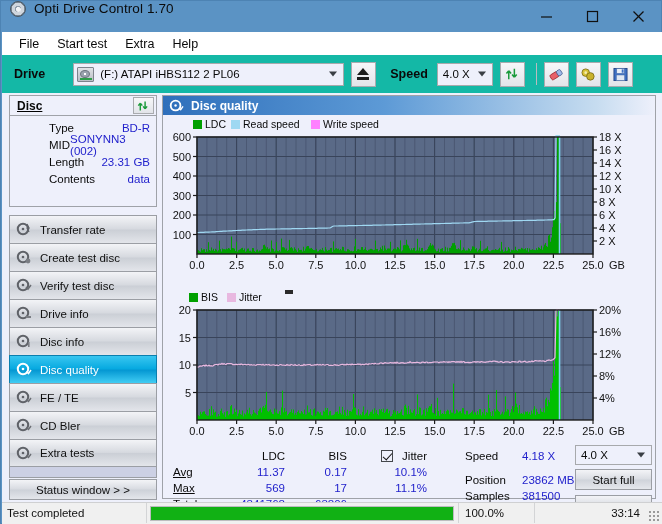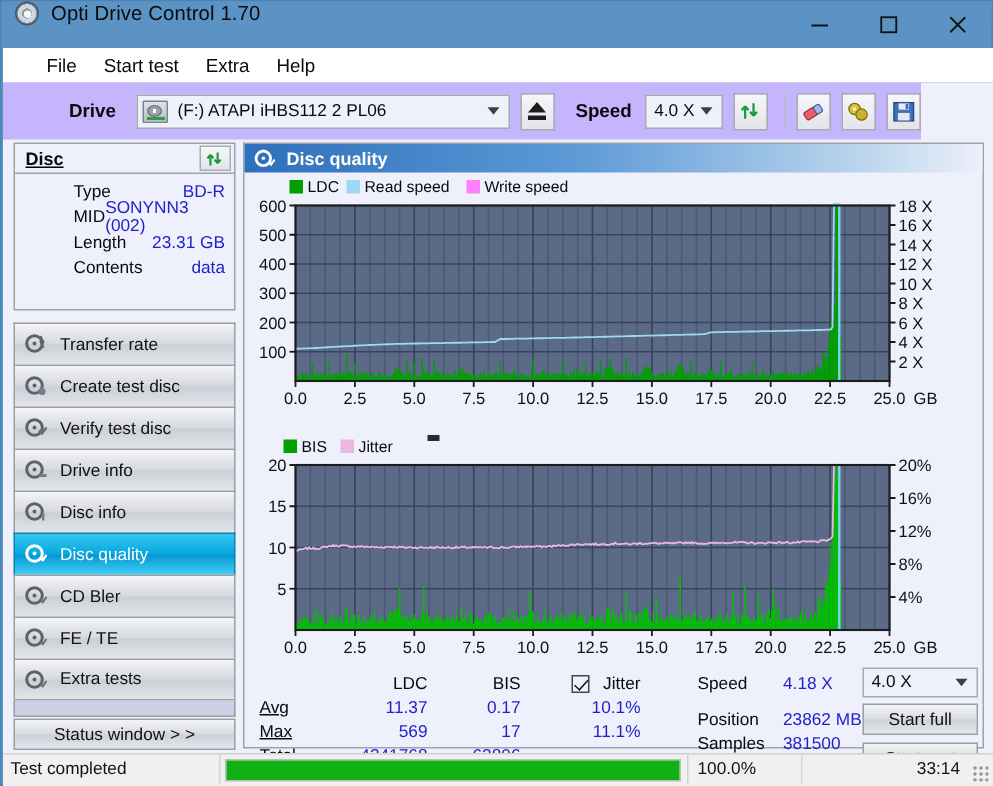--- a/index.html
+++ b/index.html
@@ -45,50 +45,50 @@
     color: #101010; font-size: 15px; line-height: 1;
   }
   .win-btn svg { display: block; }
 
   
   .menubar {
     position: absolute; left: 1px; top: 31px;
     width: 660px; height: 23px;
     background: #ffffff;
     display: flex; align-items: center;
-    padding-left: 20px;
+    padding-left: 8px;
   }
   .menu-item {
     font-size: 12.5px; color: #0a0a0a;
     padding: 2px 9px;
   }
 
   
   .client {
     position: absolute; left: 1px; top: 54px;
     width: 660px; height: 447px;
     background: #eef0fb;
   }
 
   
   .drivebar {
     position: absolute; left: 0; top: 0;
-    width: 612px; height: 38px;
-    background: #c4b5fd;
-    display: flex; align-items: center; padding-left: 32px;
+    width: 660px; height: 38px;
+    background: #14b8a6;
+    display: flex; align-items: center;
   }
   .lbl-drive { font-size: 12.5px; font-weight: bold; color: #0a0a0a; margin-left: 12px; }
   .combo {
     height: 23px; background: #eef0fb;
     border: 1px solid #a7a9ac;
     display: flex; align-items: center;
     font-size: 11.5px; color: #0a0a0a;
     position: relative;
   }
-  .drive-combo { width: 271px; margin-left: 14px; padding-left: 3px; }
+  .drive-combo { width: 271px; margin-left: 28px; padding-left: 3px; }
   .drive-ico {
     width: 17px; height: 15px; margin-right: 6px; position: relative;
     background: linear-gradient(#dfe2e7, #b9bec6);
     border: 1px solid #7c828c; border-radius: 1px;
   }
   .drive-ico::before {
     content:""; position:absolute; left:2px; top:2px; width:8px; height:6px;
     border-radius:50%; background: radial-gradient(circle, #ffffff 0 25%, #9aa2ad 26% 100%);
     border: 1px solid #6c737d;
   }
@@ -458,29 +458,29 @@
             <path d="M10.5 9.5 l2 2 l2.5 -3.5" stroke="#ffffff" stroke-width="1.5" fill="none"></path>
           </svg>
         <span class="side-lbl">Disc quality</span>
       </div>
       <div class="side-btn">
         <svg class="side-ico" viewBox="0 0 16 15">
             <circle cx="7" cy="7" r="5.2" fill="none" stroke="#5f6268" stroke-width="2"></circle>
             <circle cx="7" cy="7" r="1.3" fill="#5f6268"></circle>
             <path d="M10.5 9.5 l2 2 l2.5 -3.5" stroke="#6a6d73" stroke-width="1.4" fill="none"></path>
           </svg>
-        <span class="side-lbl">CD Bler</span>
+        <span class="side-lbl">FE / TE</span>
       </div>
       <div class="side-btn">
         <svg class="side-ico" viewBox="0 0 16 15">
             <circle cx="7" cy="7" r="5.2" fill="none" stroke="#5f6268" stroke-width="2"></circle>
             <circle cx="7" cy="7" r="1.3" fill="#5f6268"></circle>
             <path d="M10.5 9.5 l2 2 l2.5 -3.5" stroke="#6a6d73" stroke-width="1.4" fill="none"></path>
           </svg>
-        <span class="side-lbl">FE / TE</span>
+        <span class="side-lbl">CD Bler</span>
       </div>
       <div class="side-btn">
         <svg class="side-ico" viewBox="0 0 16 15">
             <circle cx="7" cy="7" r="5.2" fill="none" stroke="#5f6268" stroke-width="2"></circle>
             <circle cx="7" cy="7" r="1.3" fill="#5f6268"></circle>
             <path d="M10.5 9.5 l2 2 l2.5 -3.5" stroke="#6a6d73" stroke-width="1.4" fill="none"></path>
           </svg>
         <span class="side-lbl">Extra tests</span>
       </div>
     </div>

